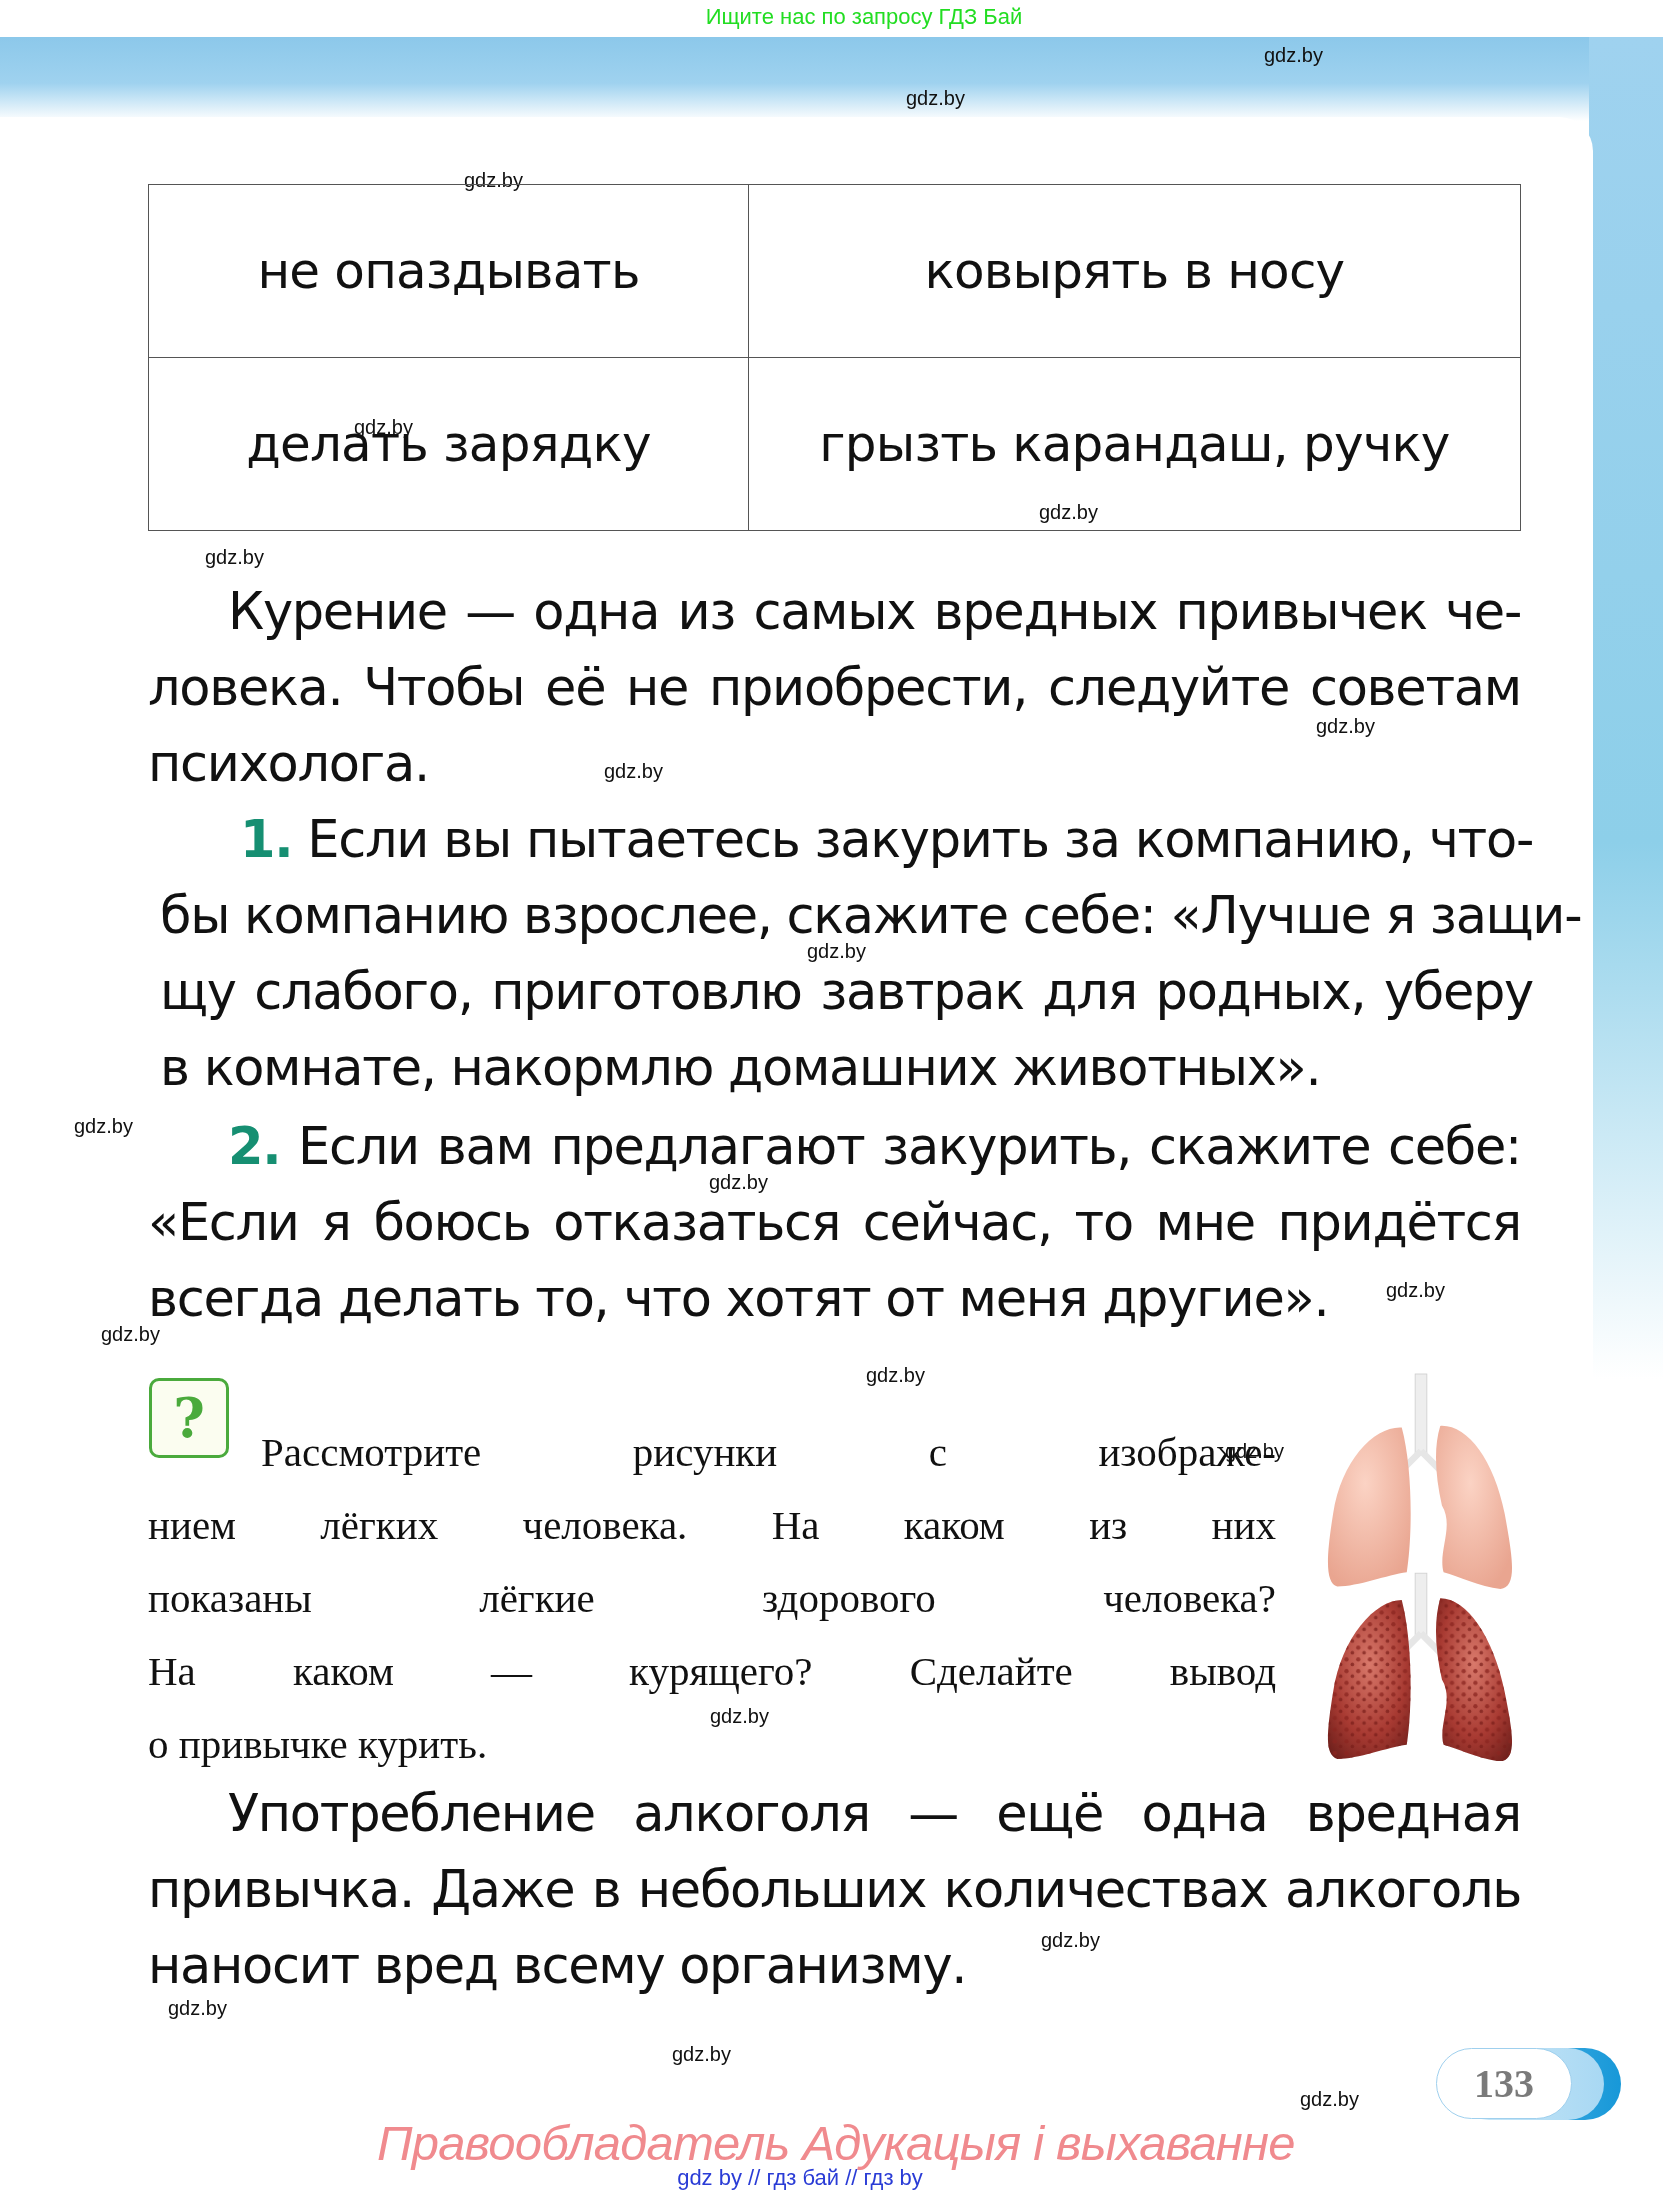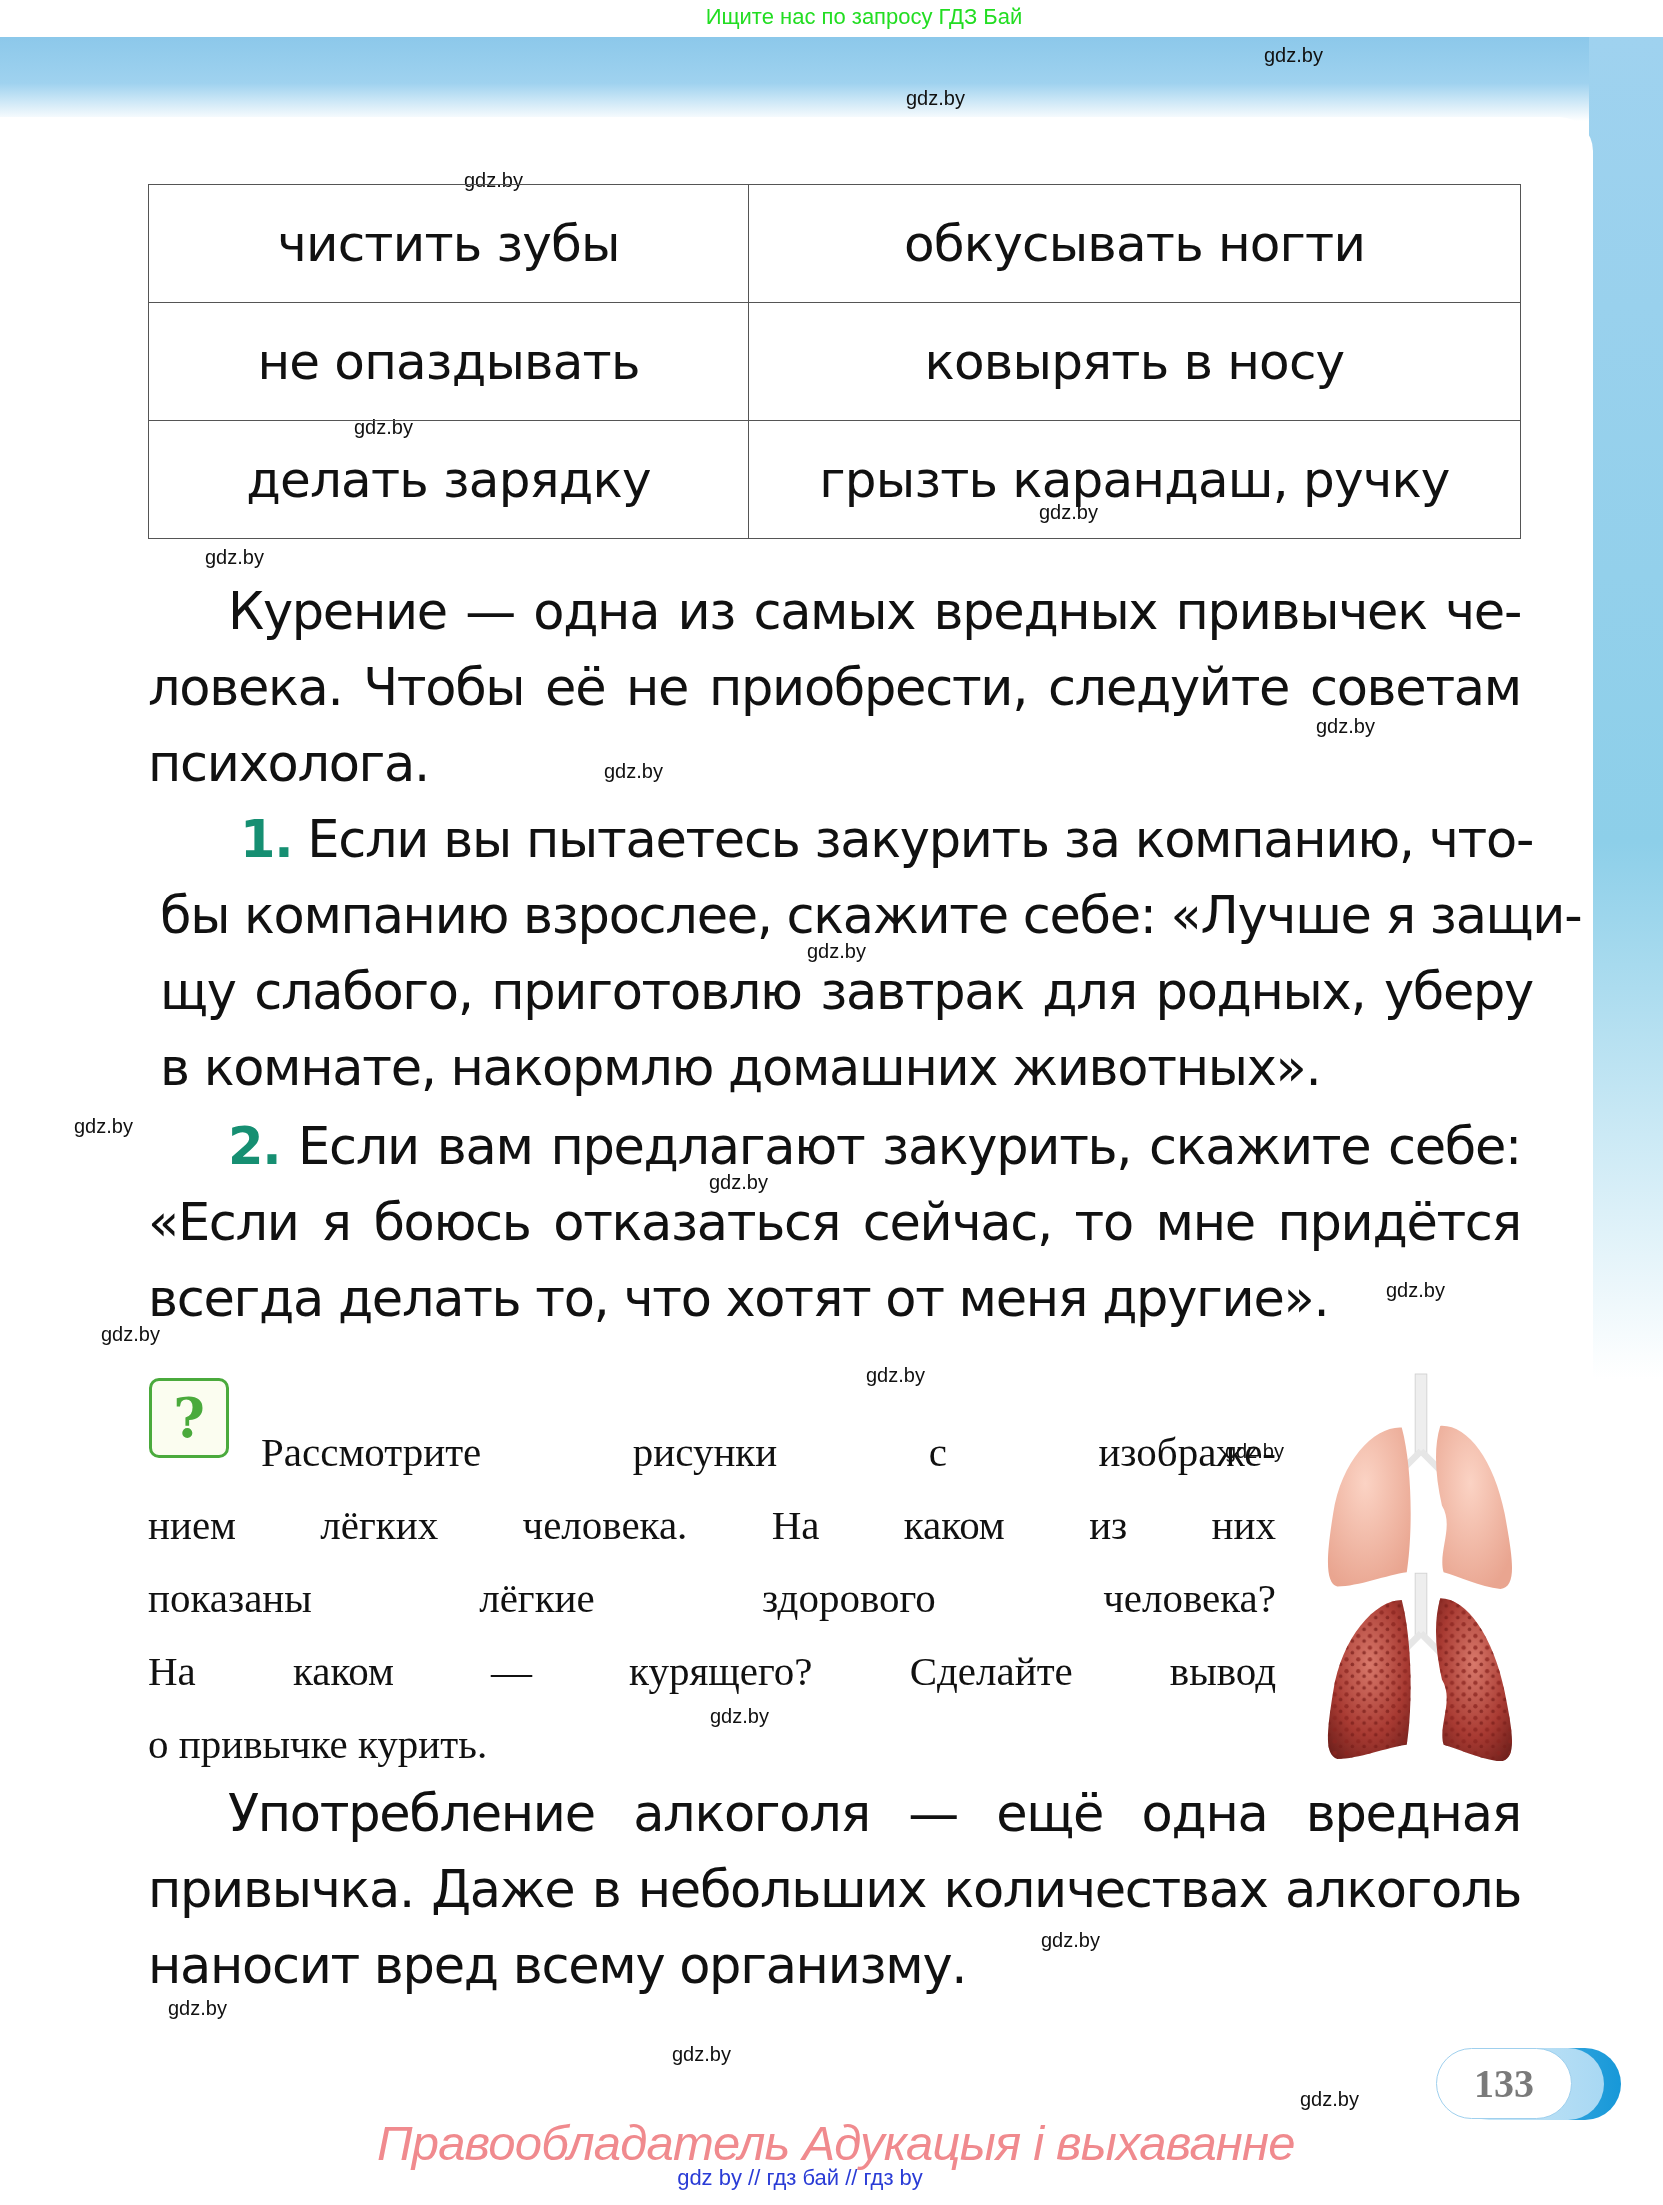--- a/index.html
+++ b/index.html
@@ -105,24 +105,20 @@
 <span class="wm" style="left:866px;top:1364px;">gdz.by</span>
 <span class="wm" style="left:1225px;top:1440px;">gdz.by</span>
 <span class="wm" style="left:710px;top:1705px;">gdz.by</span>
 <span class="wm" style="left:1041px;top:1929px;">gdz.by</span>
 <span class="wm" style="left:168px;top:1997px;">gdz.by</span>
 <span class="wm" style="left:672px;top:2043px;">gdz.by</span>
 <span class="wm" style="left:1300px;top:2088px;">gdz.by</span>
 
 <table class="habits">
   <tbody>
-      <tr>
-    <td class="c1">чистить зубы</td>
-    <td>обкусывать ногти</td>
-  </tr>
   <tr>
     <td class="c1">не опаздывать</td>
     <td>ковырять в носу</td>
   </tr>
   <tr>
     <td class="c1">делать зарядку</td>
     <td>грызть карандаш, ручку</td>
   </tr>
 </tbody>
   </table>

